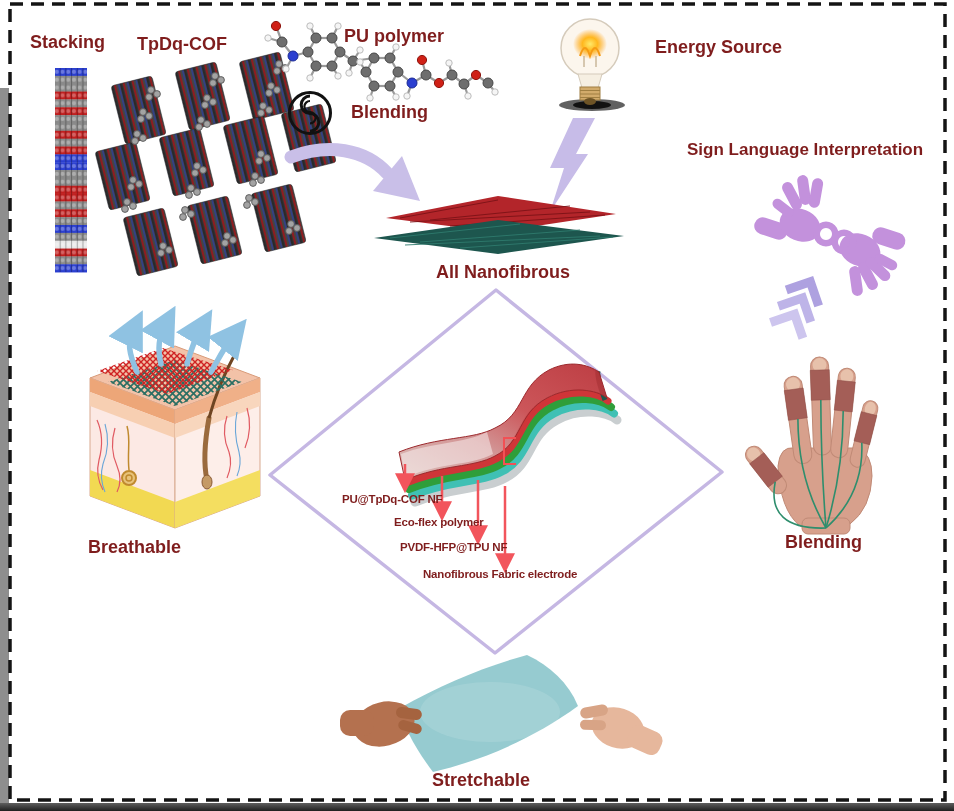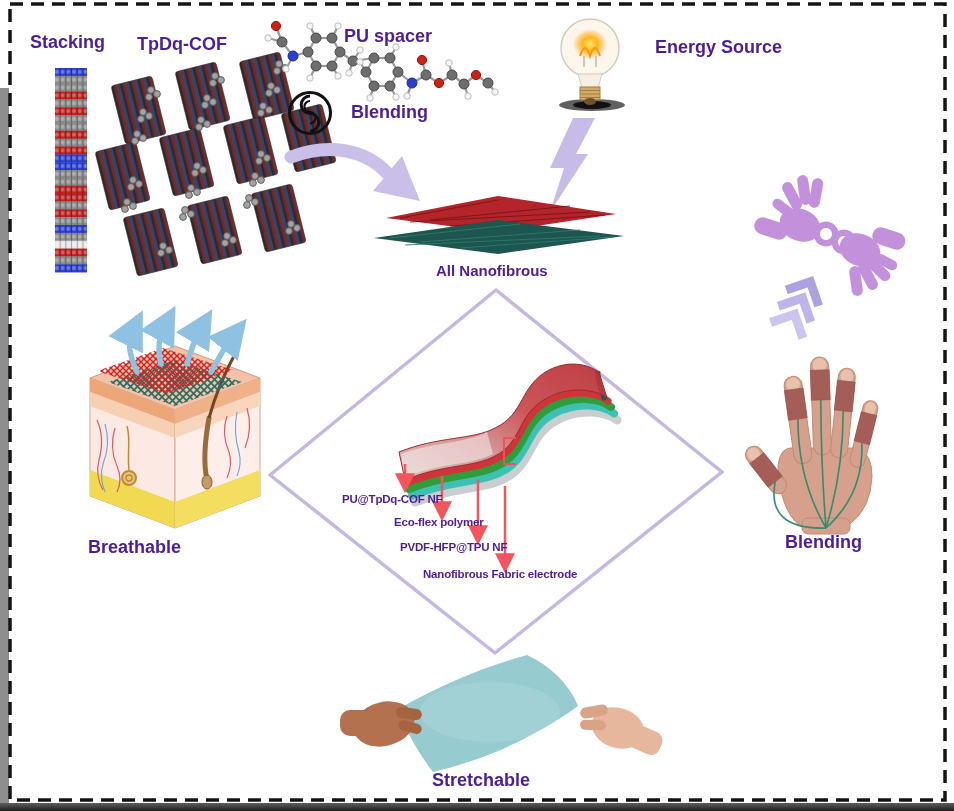--- a/index.html
+++ b/index.html
@@ -1,20 +1,20 @@
 <!DOCTYPE html>
 <html><head>
 <meta charset="utf-8">
 <style>
   html,body{margin:0;padding:0;background:#ffffff;}
   .canvas{position:relative;width:954px;height:811px;background:#ffffff;overflow:hidden;
           font-family:"Liberation Sans",sans-serif;}
   .abs{position:absolute;}
   svg{display:block;overflow:visible;}
-  .label{position:absolute;font-weight:bold;color:#4c1d95;white-space:nowrap;font-size:18px;}
+  .label{position:absolute;font-weight:bold;color:#7f1d1d;white-space:nowrap;font-size:18px;}
   .label.small{font-size:11.5px;letter-spacing:-0.2px;text-align:center;}
   .edge-left{position:absolute;left:0;top:88px;width:9px;height:715px;background:#8e8e8e;}
   .edge-bottom{position:absolute;left:0;top:803px;width:954px;height:8px;
                background:linear-gradient(#5e5e5e,#1f1f1f);}
 </style>
 </head>
 <body>
 
 <div class="canvas">
 
@@ -448,24 +448,25 @@
     <g>
       <ellipse cx="300" cy="92" rx="27" ry="20" transform="rotate(18 300 92)" fill="#e6b79c"></ellipse>
       <rect x="310" y="92" width="34" height="24" rx="9" transform="rotate(24 327 104)" fill="#e6b79c"></rect>
       <rect x="262" y="70" width="28" height="11" rx="5.5" transform="rotate(-10 276 75)" fill="#d8a486"></rect>
       <rect x="262" y="84" width="26" height="10" rx="5" transform="rotate(2 275 89)" fill="#d8a486"></rect>
     </g>
   </svg>
 
   <div class="label" style="left:30px;top:32px">Stacking</div>
   <div class="label" style="left:137px;top:34px">TpDq-COF</div>
-  <div class="label" style="left:344px;top:26px">PU spacer</div>
+  <div class="label" style="left:344px;top:26px">PU polymer</div>
   <div class="label" style="left:351px;top:102px">Blending</div>
   <div class="label" style="left:655px;top:37px">Energy Source</div>
-  <div class="label" style="left:436px;top:262px;font-size:15px">All Nanofibrous</div>
+  <div class="label" style="left:436px;top:262px;font-size:18px">All Nanofibrous</div>
+  <div class="label" style="left:687px;top:140px;font-size:17px">Sign Language Interpretation</div>
   <div class="label" style="left:88px;top:537px">Breathable</div>
   <div class="label" style="left:785px;top:532px">Blending</div>
   <div class="label" style="left:432px;top:770px">Stretchable</div>
 
   <div class="label small" style="left:342px;top:493px">PU@TpDq-COF NF</div>
   <div class="label small" style="left:394px;top:516px">Eco-flex polymer</div>
   <div class="label small" style="left:400px;top:541px">PVDF-HFP@TPU NF</div>
   <div class="label small" style="left:423px;top:568px">Nanofibrous Fabric electrode</div>
 
 </div>

